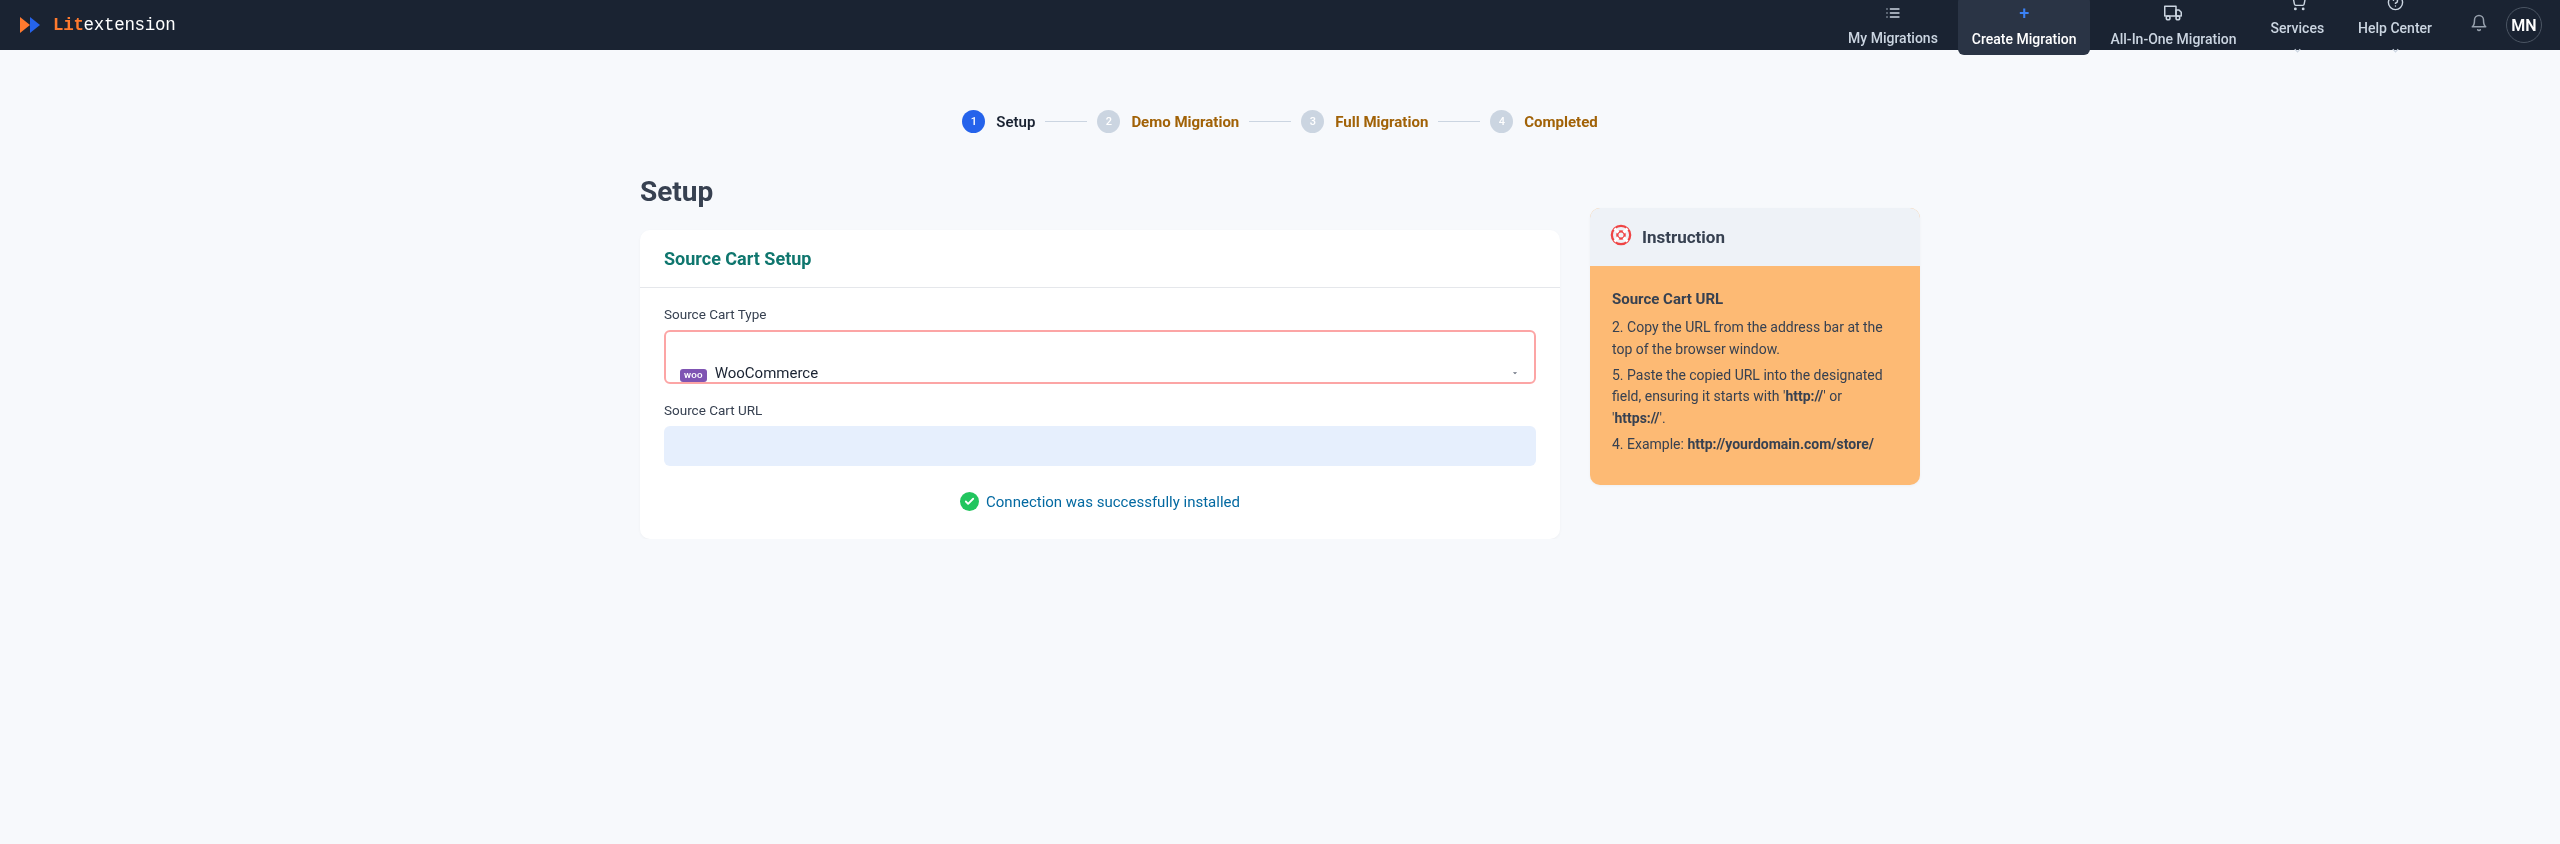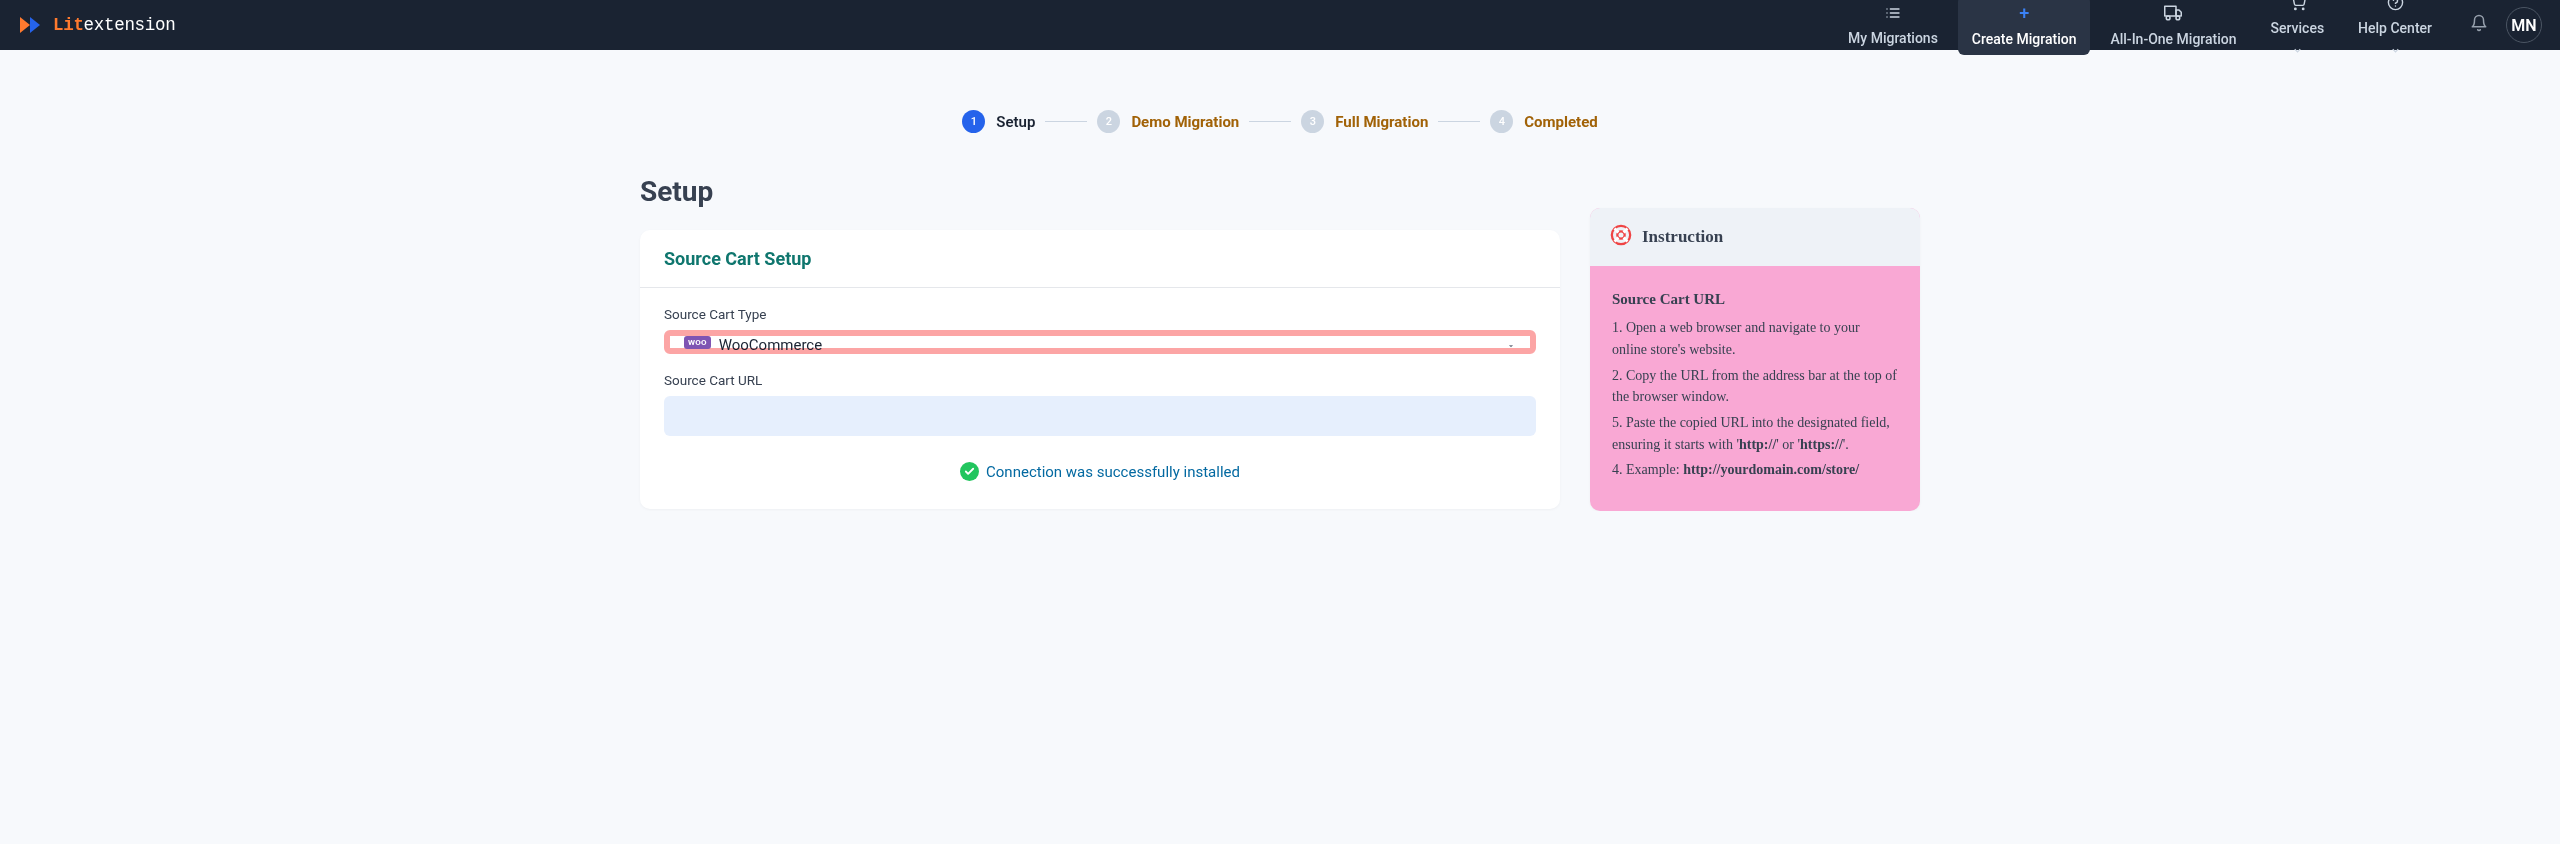--- a/index.html
+++ b/index.html
@@ -154,25 +154,25 @@
     }
     .card-body { padding: 18px 24px 28px; }
     .field-label {
       font-size: 13.5px;
       color: #374151;
       margin-bottom: 8px;
       display: block;
     }
     .select-wrap {
       position: relative;
-      border: 6px solid #fca5a5;
+      border: 2px solid #fca5a5;
       border-radius: 6px;
-      height: 24px;
-      display: flex;
-      align-items: flex-start;
+      height: 54px;
+      display: flex;
+      align-items: flex-end;
       padding: 0 14px;
       cursor: pointer;
       margin-bottom: 18px;
     }
     .woo-badge {
       background: #7f54b3;
       color: #fff;
       font-size: 8px;
       font-weight: 700;
       padding: 2px 4px;
@@ -209,25 +209,24 @@
       width: 19px; height: 19px;
       background: #22c55e;
       border-radius: 50%;
       display: flex;
       align-items: center;
       justify-content: center;
     }
 
     
     .instruction-card {
-      background: #f9a8d4;
+      background: #fdba74;
       border-radius: 10px;
       box-shadow: 0 1px 3px rgba(0,0,0,0.04);
       margin-top: -22px;
-      font-family: Liberation Serif, serif;
     }
     .instruction-head {
       background: #eef2f7;
       border-radius: 10px 10px 0 0;
       padding: 16px 20px;
       display: flex;
       align-items: center;
       gap: 10px;
     }
     .instruction-title {
@@ -407,21 +406,20 @@
               <line x1="4.93" y1="4.93" x2="9.17" y2="9.17" stroke="#fff" stroke-width="3"></line>
               <line x1="14.83" y1="14.83" x2="19.07" y2="19.07" stroke="#fff" stroke-width="3"></line>
               <line x1="14.83" y1="9.17" x2="19.07" y2="4.93" stroke="#fff" stroke-width="3"></line>
               <line x1="4.93" y1="19.07" x2="9.17" y2="14.83" stroke="#fff" stroke-width="3"></line>
             </svg>
           </span>
           <span class="instruction-title">Instruction</span>
         </div>
         <div class="instruction-body">
           <h4>Source Cart URL</h4>
-          <p>1. Open a web browser and navigate to your online store's website.</p>
           <p>2. Copy the URL from the address bar at the top of the browser window.</p>
           <p><span>5. Paste the copied URL into the designated field, ensuring it starts with '</span><b>http://</b><span>' or '</span><b>https://</b><span>'.</span></p>
           <p><span>4. Example: </span><b>http://yourdomain.com/store/</b></p>
         </div>
       </div>
     </aside>
   </div>
 </div>
 
 </body></html>

